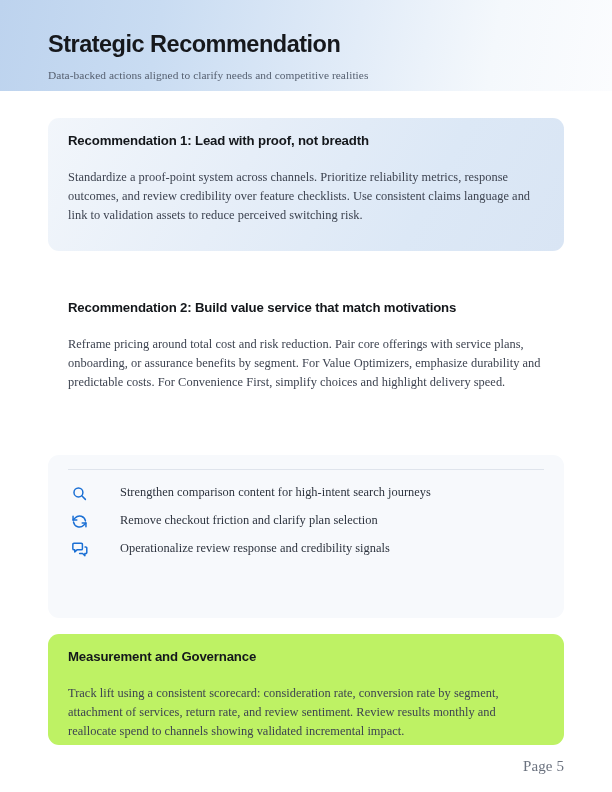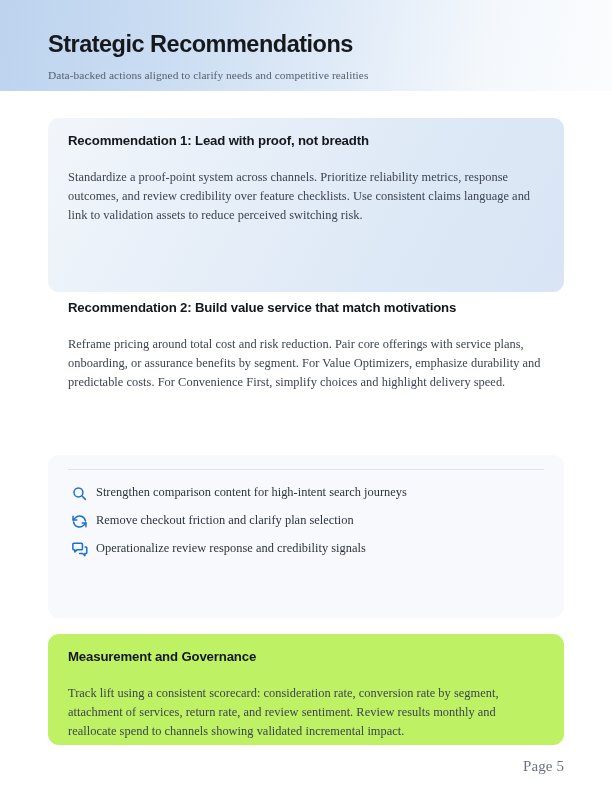--- a/index.html
+++ b/index.html
@@ -77,21 +77,21 @@
     font-family: "Liberation Serif", serif;
     font-size: 12.4px;
     color: #3d4350;
     line-height: 1.56;
     letter-spacing: 0.03px;
   }
 
   
   #rec-1 {
     top: 118px;
-    height: 174px;
+    height: 133px;
     background: linear-gradient(118deg, #f2f6fb 0%, #e6eef8 38%, #dce8f6 72%, #d9e5f4 100%);
   }
   #rec-1 .sec-heading { padding-top: 15px; }
   #rec-1 .sec-body { padding-top: 18px; }
 
   
   #rec-2 {
     top: 294px;
     height: 120px;
     background: transparent;
@@ -115,20 +115,21 @@
   .bullet-list {
     list-style: none;
     margin: 0;
     padding: 12px 0 0 0;
   }
   .bullet-item {
     display: flex;
     align-items: center;
     margin: 0 0 6px 0;
     min-height: 22px;
+    gap: 24px;
   }
   .bullet-icon {
     flex: 0 0 auto;
     width: 22px;
     height: 22px;
     display: flex;
     align-items: center;
     justify-content: center;
     color: #1a6fd4;
     margin-right: 6px;
@@ -161,21 +162,21 @@
     font-family: "Liberation Serif", serif;
     font-size: 15px;
     color: #6b727f;
     letter-spacing: 0.1px;
   }
 </style>
 </head>
 <body>
 
 <div class="page-header">
-  <h1 class="page-title">Strategic Recommendations</h1>
+  <h1 class="page-title">Strategic Recommendation</h1>
   <p class="page-subtitle">Data-backed actions aligned to clarify needs and competitive realities</p>
 </div>
 
 <section class="section card" id="rec-1">
   <div class="section-inner">
     <h2 class="sec-heading">Recommendation 1: Lead with proof, not breadth</h2>
     <p class="sec-body">Standardize a proof-point system across channels. Prioritize reliability metrics, response outcomes, and review credibility over feature checklists. Use consistent claims language and link to validation assets to reduce perceived switching risk.</p>
   </div>
 </section>
 

